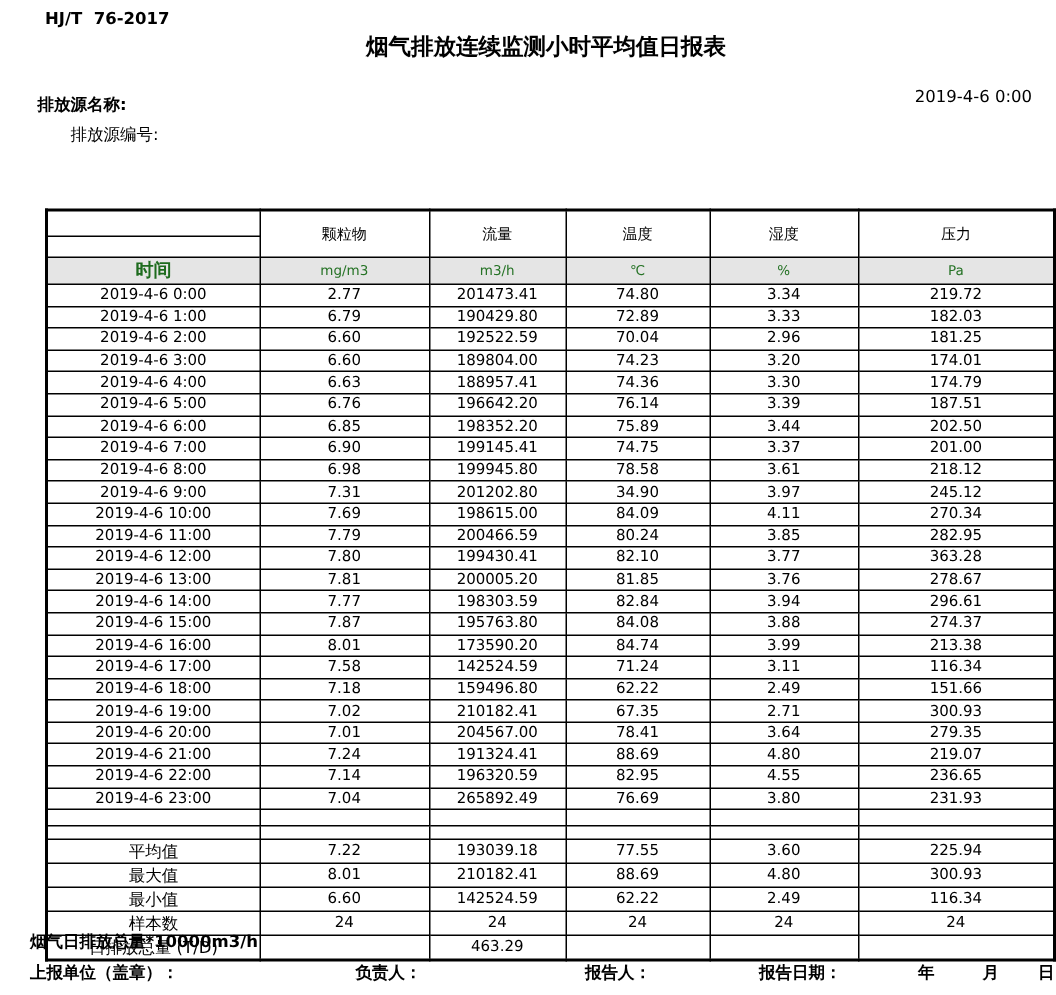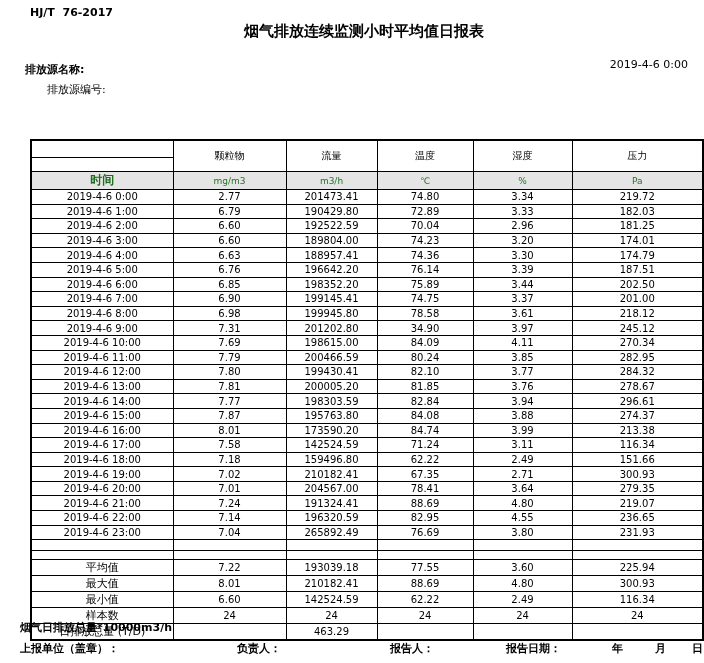--- a/index.html
+++ b/index.html
@@ -202,21 +202,21 @@
           <td>80.24</td>
           <td>3.85</td>
           <td>282.95</td>
         </tr>
         <tr class="data-row">
           <td>2019-4-6 12:00</td>
           <td>7.80</td>
           <td>199430.41</td>
           <td>82.10</td>
           <td>3.77</td>
-          <td>284.32</td>
+          <td>363.28</td>
         </tr>
         <tr class="data-row">
           <td>2019-4-6 13:00</td>
           <td>7.81</td>
           <td>200005.20</td>
           <td>81.85</td>
           <td>3.76</td>
           <td>278.67</td>
         </tr>
         <tr class="data-row">

